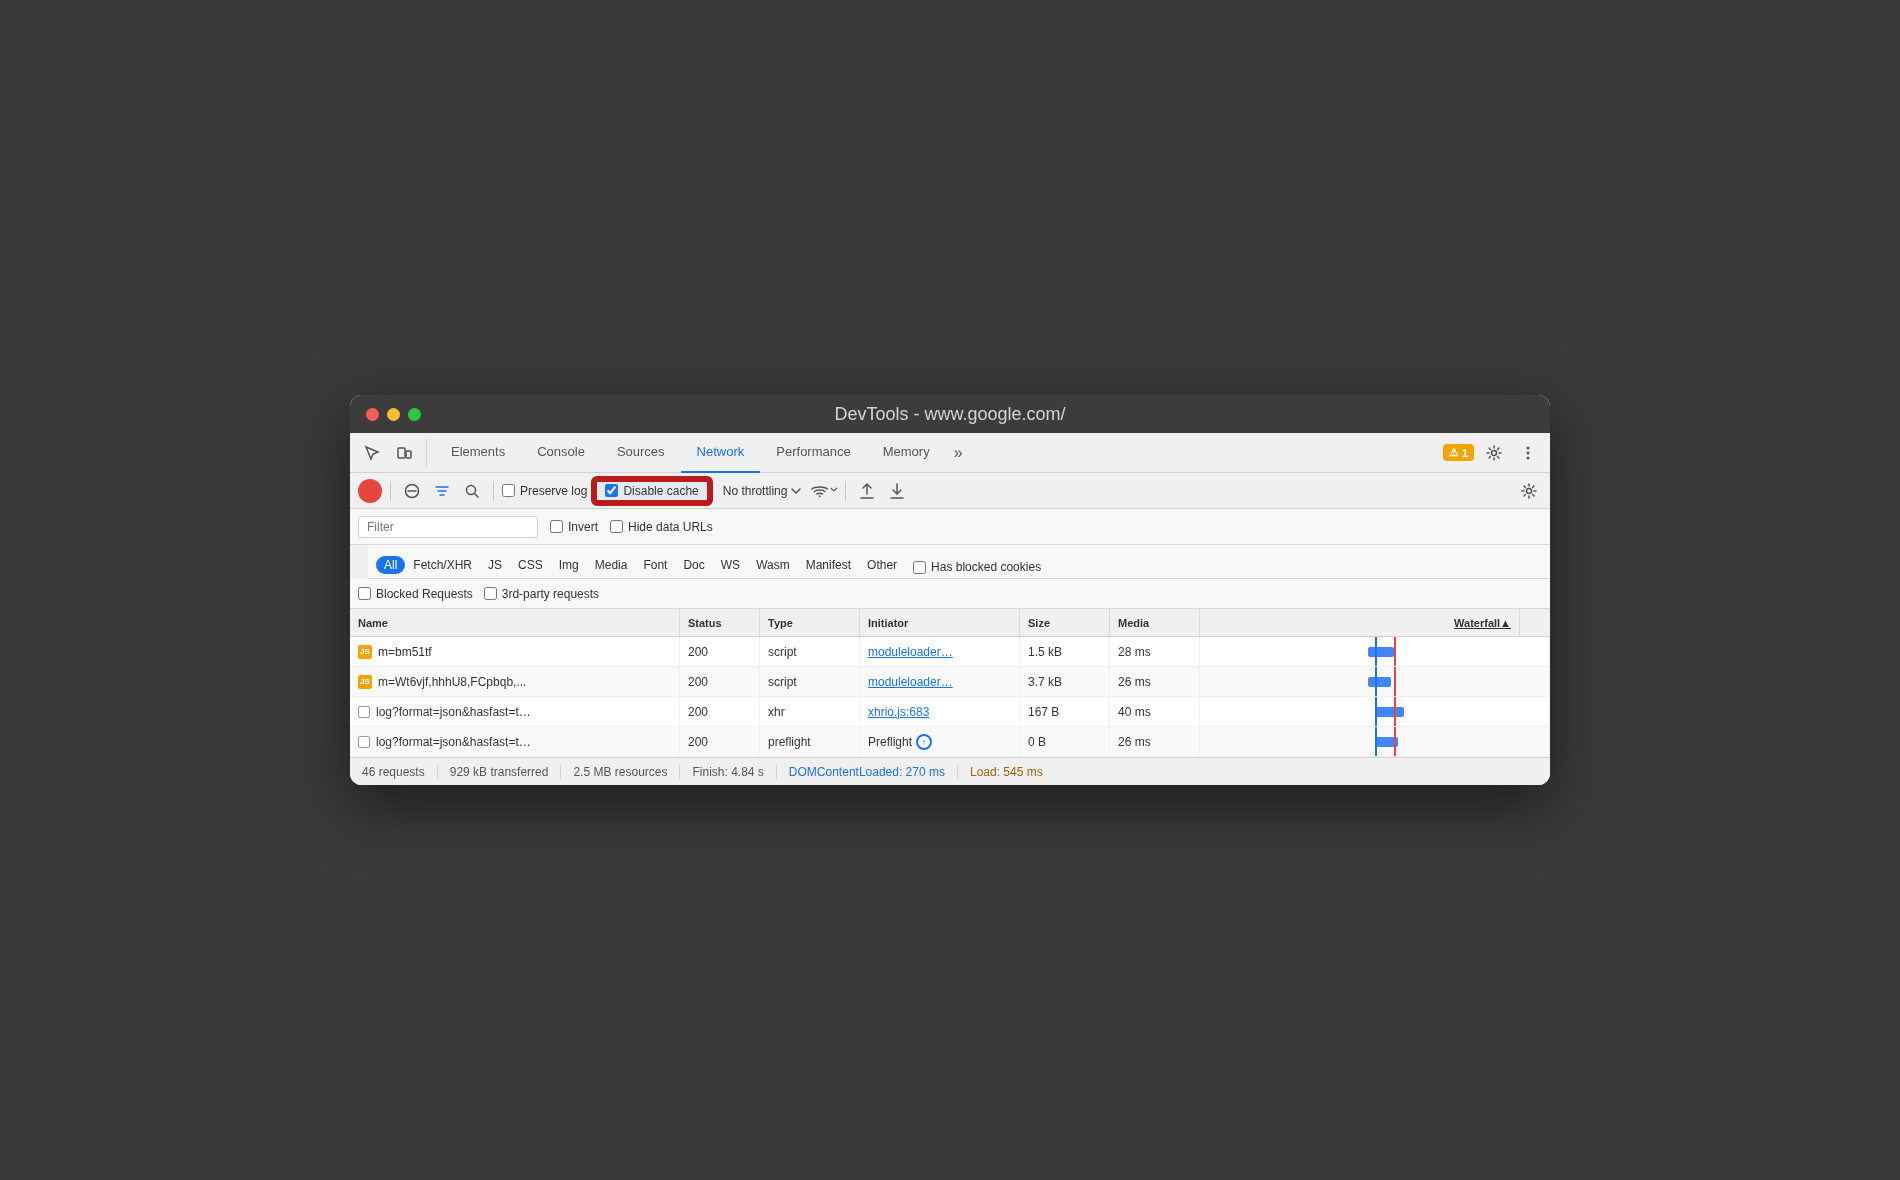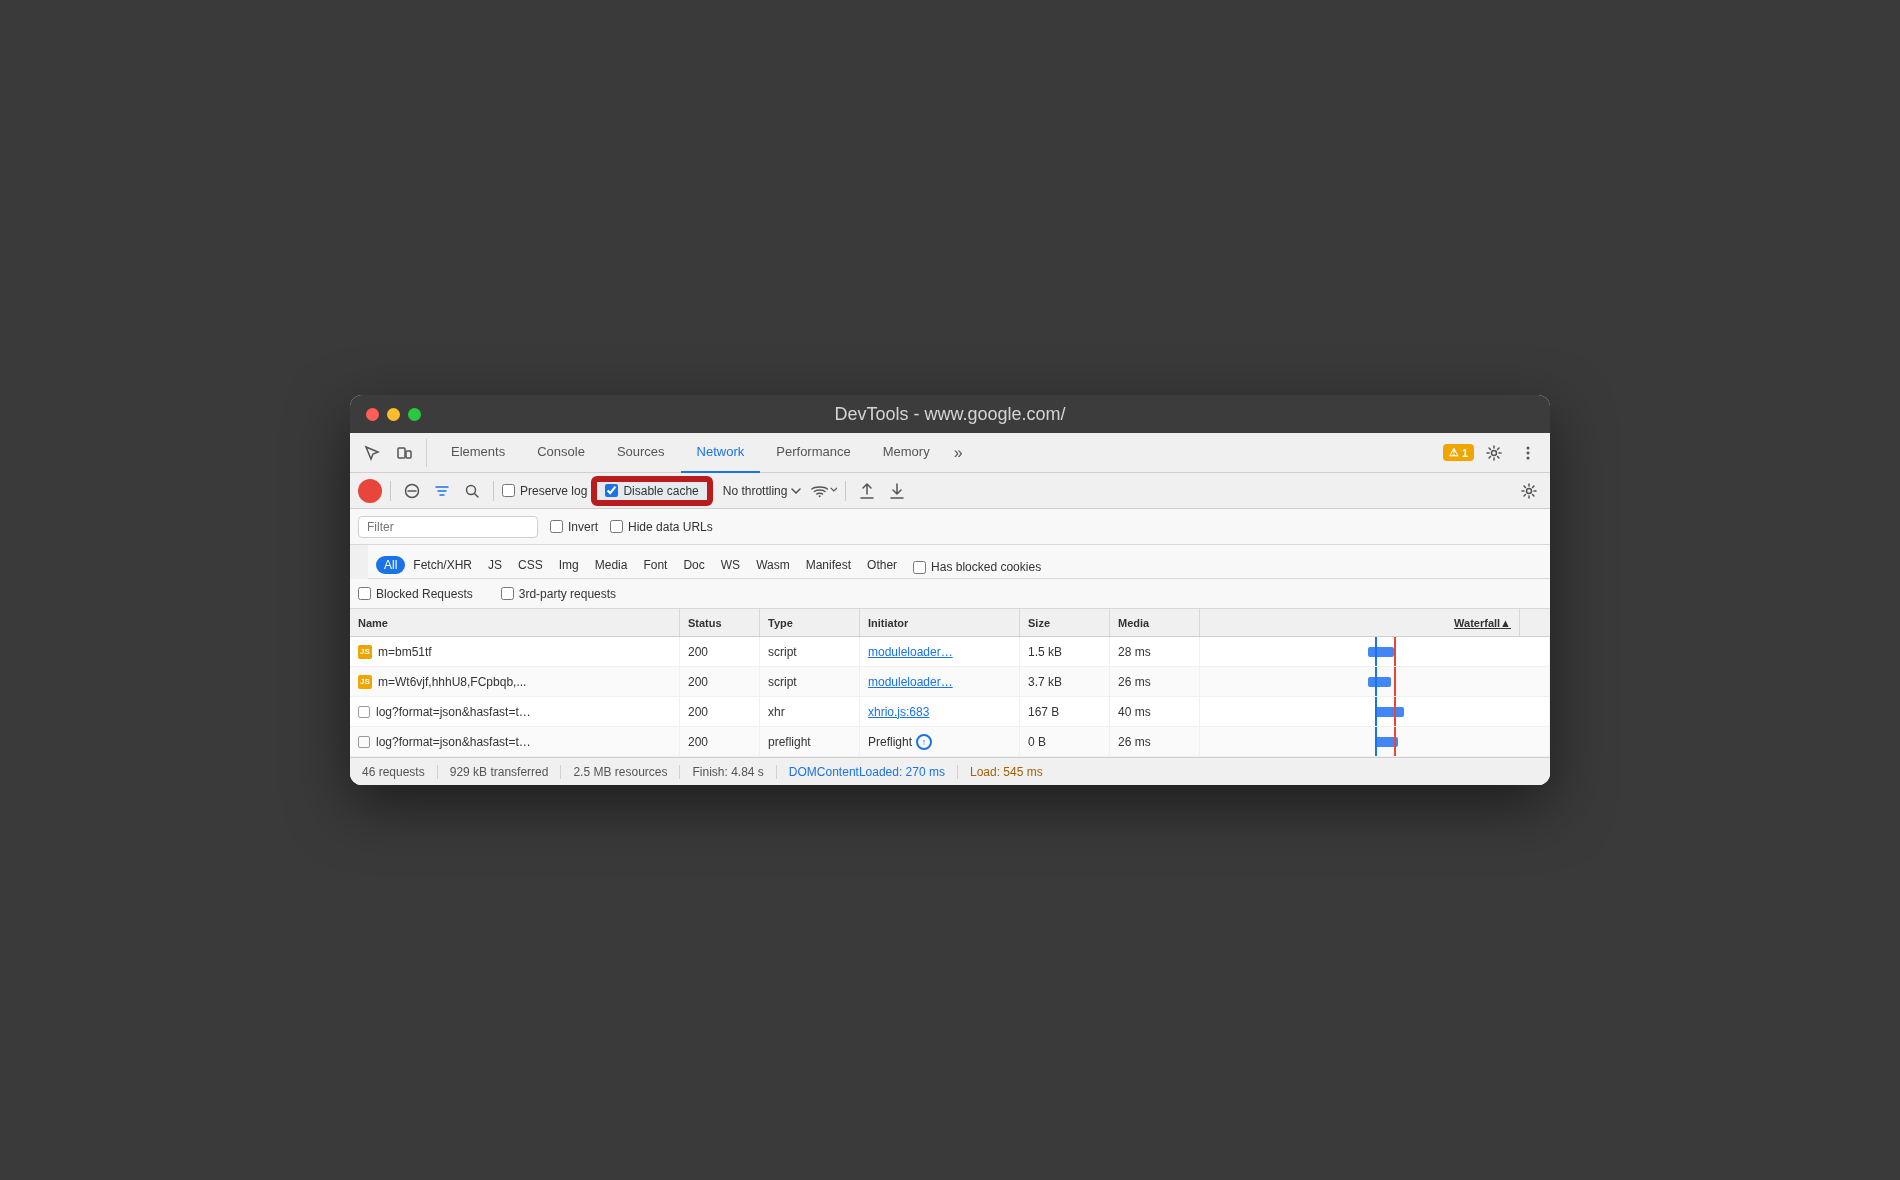--- a/index.html
+++ b/index.html
@@ -237,21 +237,21 @@
       color: white;
       border-radius: 12px;
     }
     
     .blocked-row {
       background: #f8f8f8;
       display: flex;
       align-items: center;
       border-bottom: 1px solid #d8d8d8;
       padding: 4px 8px;
-      gap: 28px;
+      gap: 11px;
       height: 30px;
     }
     
     .timeline-area {
       background: white;
       height: 120px;
       border-bottom: 1px solid #d8d8d8;
       position: relative;
       overflow: hidden;
     }

